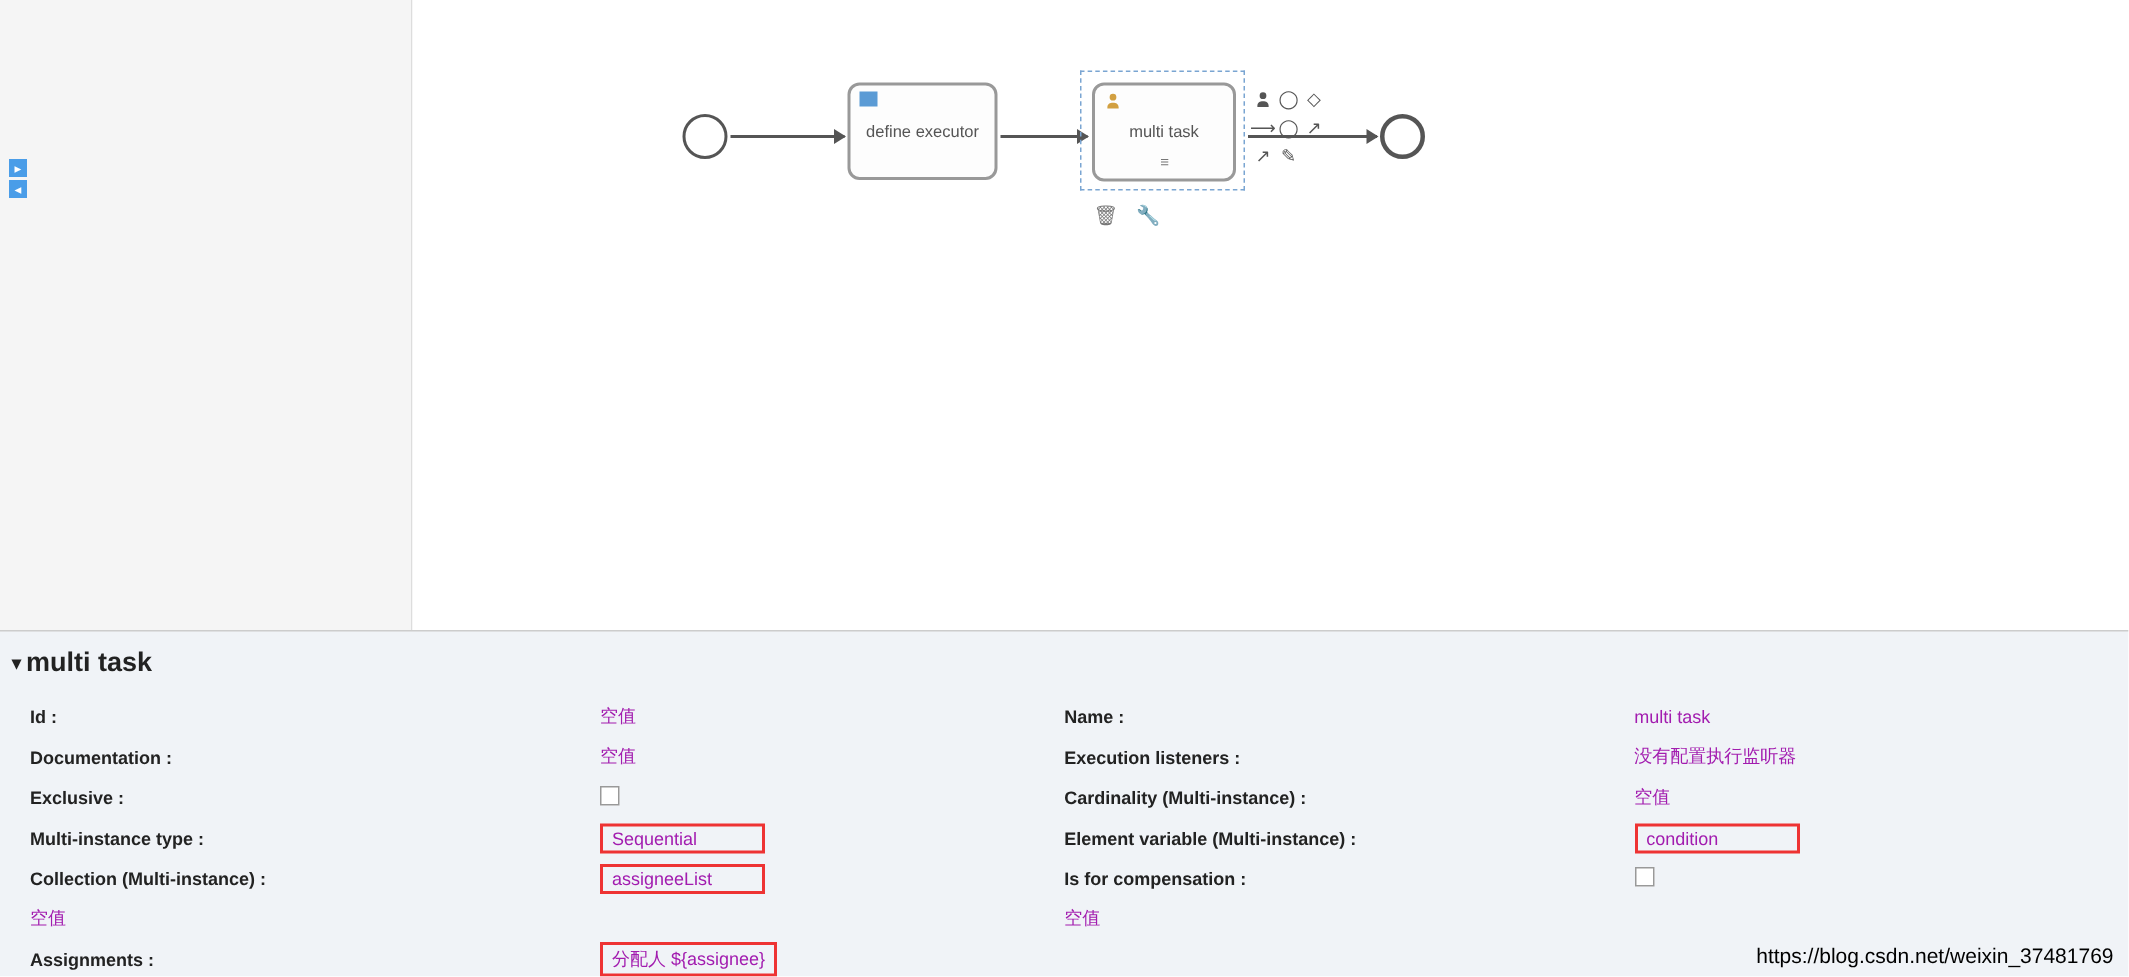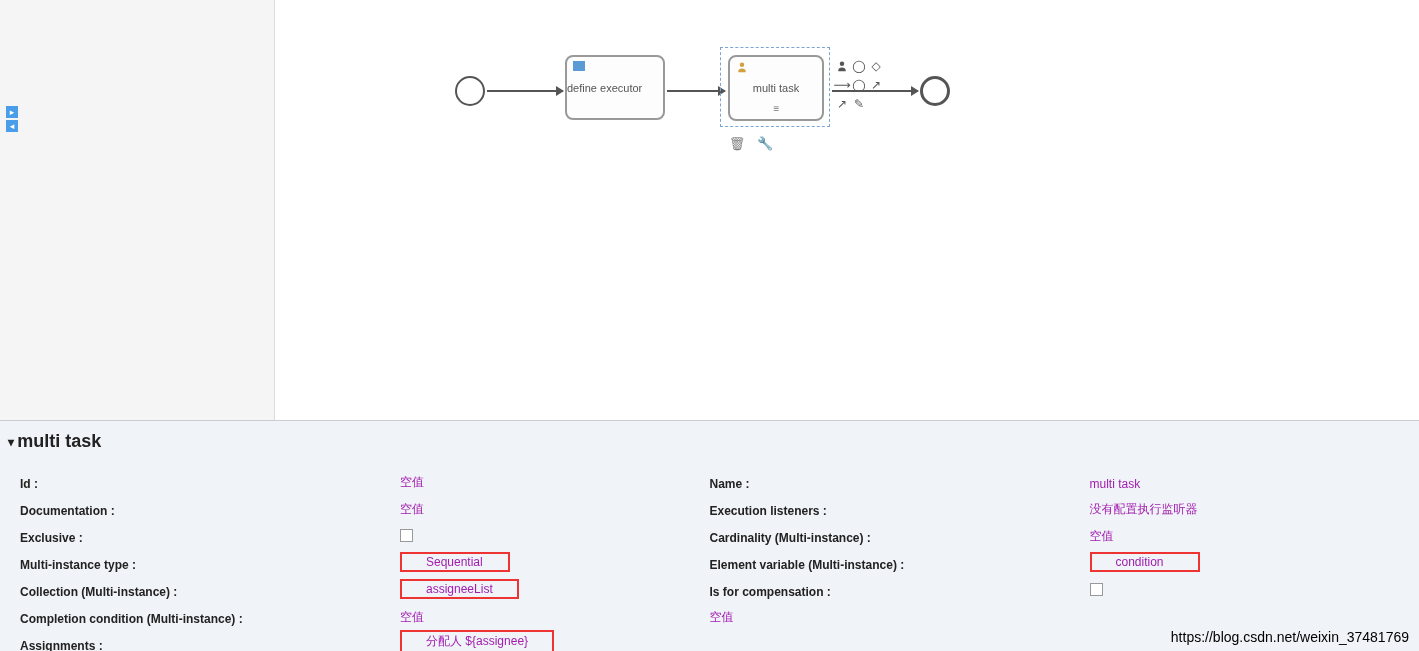--- a/index.html
+++ b/index.html
@@ -4,21 +4,21 @@
 <style>
 *{box-sizing:border-box;margin:0;padding:0}
 body{font-family:'Segoe UI',Arial,sans-serif;font-size:12px;color:#333;background:#fff;width:1419px;height:651px;overflow:hidden}
 .top-area{display:flex;height:420px}
 .sidebar{width:275px;background:#f5f5f5;border-right:1px solid #ddd;position:relative}
 .sidebar-toggle{position:absolute;left:6px;top:106px}
 .toggle-btn{width:12px;height:12px;background:#4a9de8;margin-bottom:2px;display:flex;align-items:center;justify-content:center;color:#fff;font-size:9px;cursor:pointer}
 .canvas{flex:1;background:#fff;position:relative}
 .node{position:absolute}
 .start-event{left:180px;top:76px;width:30px;height:30px;border:2px solid #555;border-radius:50%;background:#fff}
-.task1{left:290px;top:55px;width:100px;height:65px;border:2px solid #999;border-radius:8px;background:#fdfdfd;display:flex;align-items:center;font-size:11px;color:#555}
+.task1{left:290px;top:55px;width:100px;height:65px;border:2px solid #999;border-radius:8px;background:#fdfdfd;display:flex;align-items:center;justify-content:center;font-size:11px;color:#555}
 .task1-ico{position:absolute;top:4px;left:6px;width:12px;height:10px;background:#5b9bd5}
 .task2-wrap{left:445px;top:47px;width:110px;height:80px;border:1px dashed #7aa5d2}
 .task2{position:absolute;left:7px;top:7px;width:96px;height:66px;border:2px solid #999;border-radius:8px;background:#fdfdfd;display:flex;align-items:center;justify-content:center;font-size:11px;color:#555}
 .task2-ico{position:absolute;top:4px;left:6px;width:12px;height:12px}
 .user-ico{fill:#d2a041}
 .multi-marker{position:absolute;bottom:5px;left:50%;transform:translateX(-50%);letter-spacing:-1px;font-size:10px;color:#777}
 .end-event{left:645px;top:76px;width:30px;height:30px;border:3px solid #555;border-radius:50%;background:#fff}
 .arrow{position:absolute;height:2px;background:#555}
 .arrow::after{content:'';position:absolute;right:-1px;top:-4px;border-left:8px solid #555;border-top:5px solid transparent;border-bottom:5px solid transparent}
 .arr1{left:212px;top:90px;width:76px}
@@ -27,24 +27,24 @@
 .context-pad{position:absolute;left:560px;top:59px;display:flex;gap:3px}
 .pad-btn{width:14px;height:14px;display:flex;align-items:center;justify-content:center;color:#555;font-size:12px}
 .context-pad2{position:absolute;left:560px;top:78px}
 .context-pad3{position:absolute;left:560px;top:97px}
 .tool-row{position:absolute;left:454px;top:136px;display:flex;gap:12px;color:#777;font-size:13px}
 .panel{background:#f0f3f7;border-top:1px solid #ccc;padding:10px 0 0 0;height:231px}
 .panel-title{font-size:18px;font-weight:bold;padding:0 0 8px 8px;color:#222}
 .panel-title::before{content:'▾ ';font-size:12px;vertical-align:middle}
 .props{display:flex;padding:4px 20px 0 20px}
 .col{flex:1}
-.row{display:flex;align-items:flex-end;height:27px;font-size:12px}
+.row{display:flex;align-items:center;height:27px;font-size:12px}
 .lbl{width:380px;font-weight:bold;color:#222}
 .val{color:#a21caf}
-.red-box{border:2px solid #e33;padding:1px 24px;display:inline-block;min-width:110px}
+.red-box{border:2px solid #e33;padding:1px 6px;display:inline-block;min-width:110px}
 .chk{width:13px;height:13px;border:1px solid #999;background:#fff;display:inline-block}
 .watermark{position:absolute;right:10px;bottom:6px;color:#000000;font-size:14px;pointer-events:none}
 </style>
 </head>
 <body>
 
 <div class="top-area">
   <div class="sidebar">
     <div class="sidebar-toggle">
       <div class="toggle-btn">▸</div>
@@ -113,21 +113,20 @@
         </div>
         <div class="row">
           <div class="lbl">Multi-instance type :</div>
           <div class="val"><span class="red-box">Sequential</span></div>
         </div>
         <div class="row">
           <div class="lbl">Collection (Multi-instance) :</div>
           <div class="val"><span class="red-box">assigneeList</span></div>
         </div>
         <div class="row">
-          <div class="lbl">Completion condition (Multi-instance) :</div>
           <div class="val">空值</div>
         </div>
         <div class="row">
           <div class="lbl">Assignments :</div>
           <div class="val"><span class="red-box">分配人 ${assignee}</span></div>
         </div>
       </div>
     <div class="col" id="col-right">
         <div class="row">
           <div class="lbl">Name :</div>

